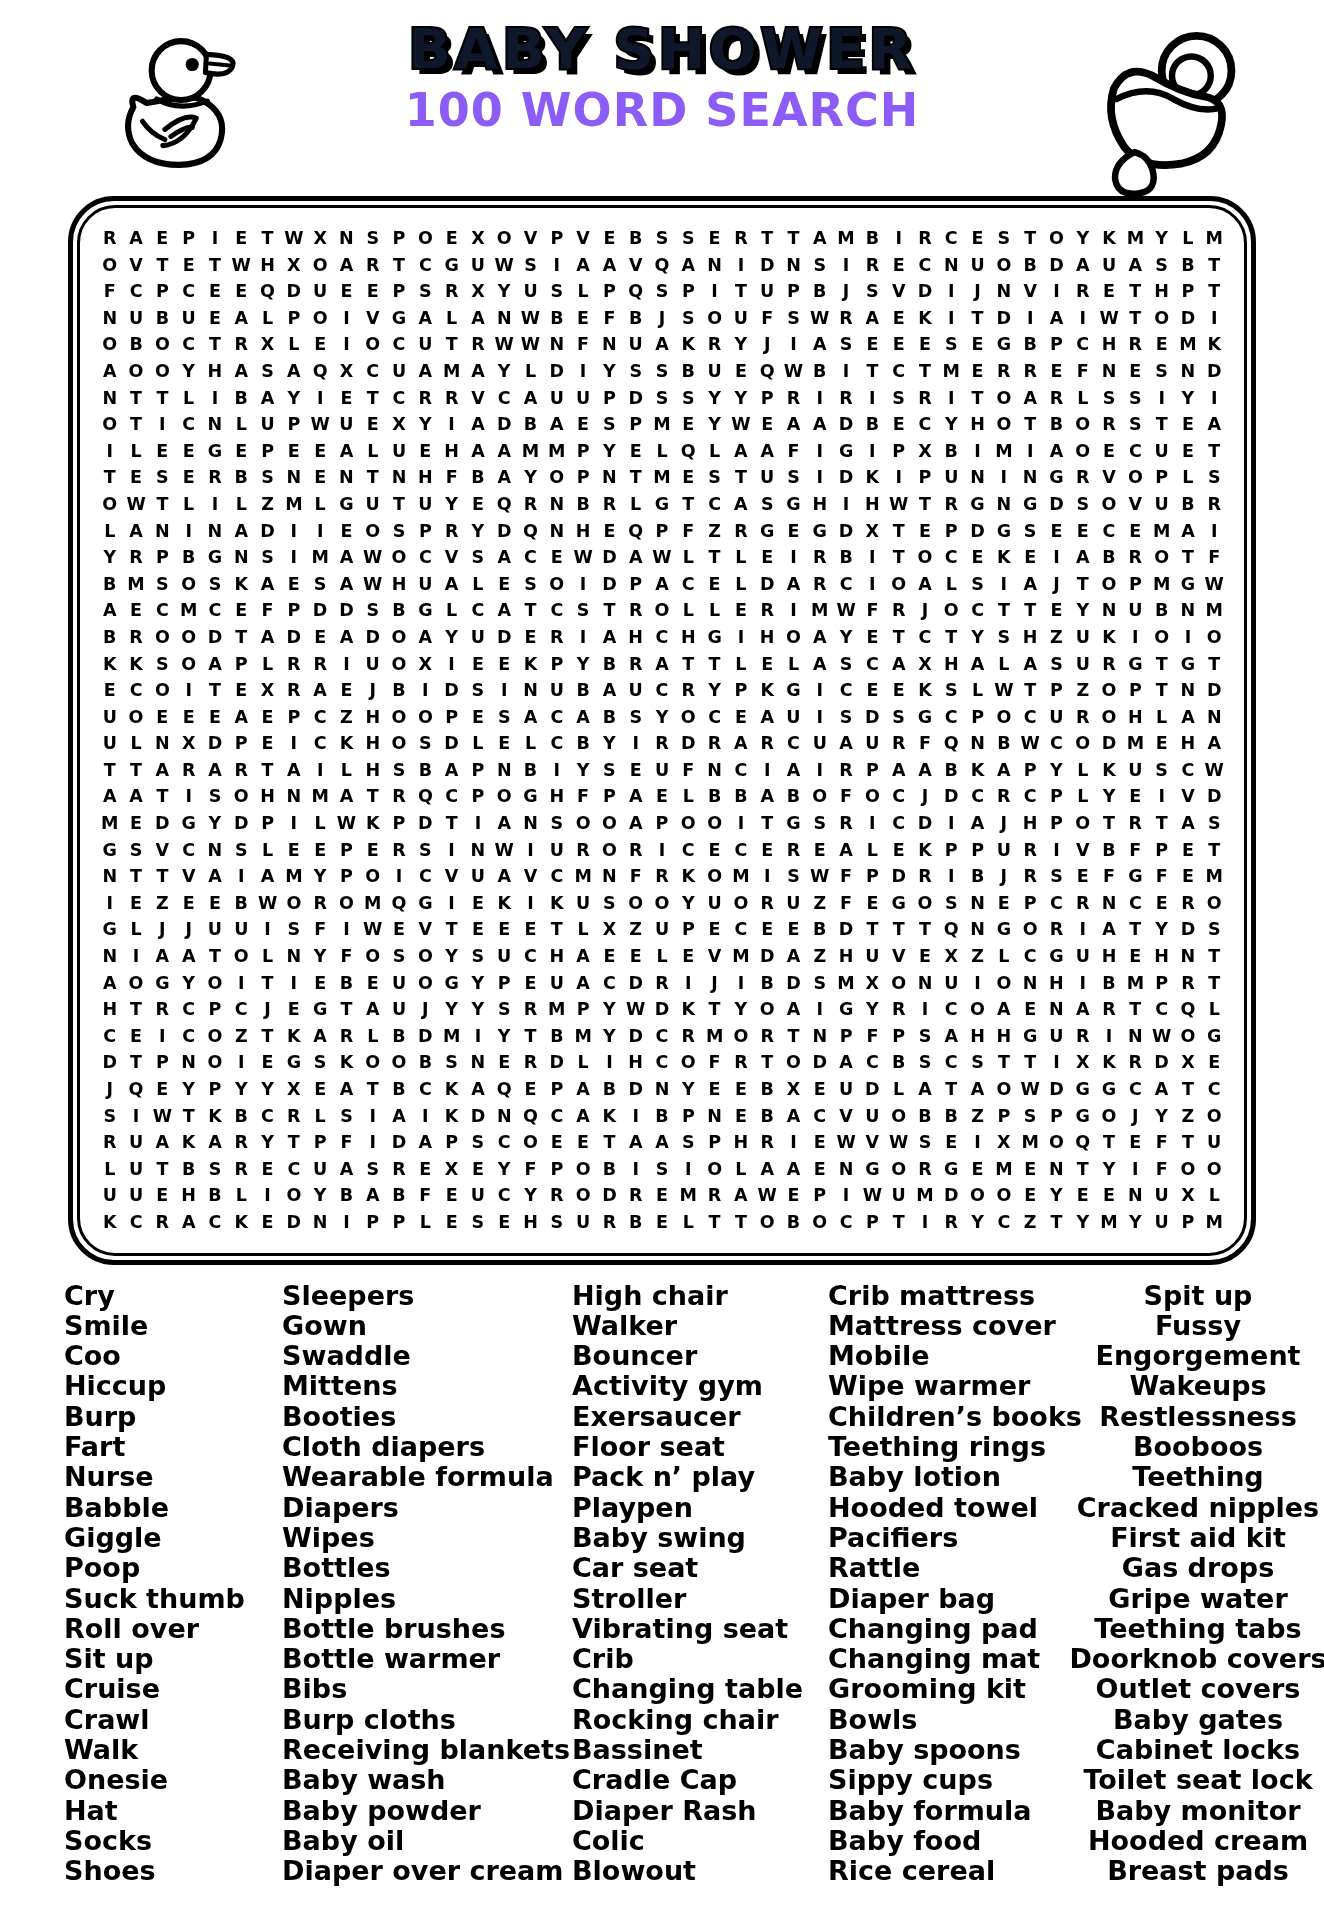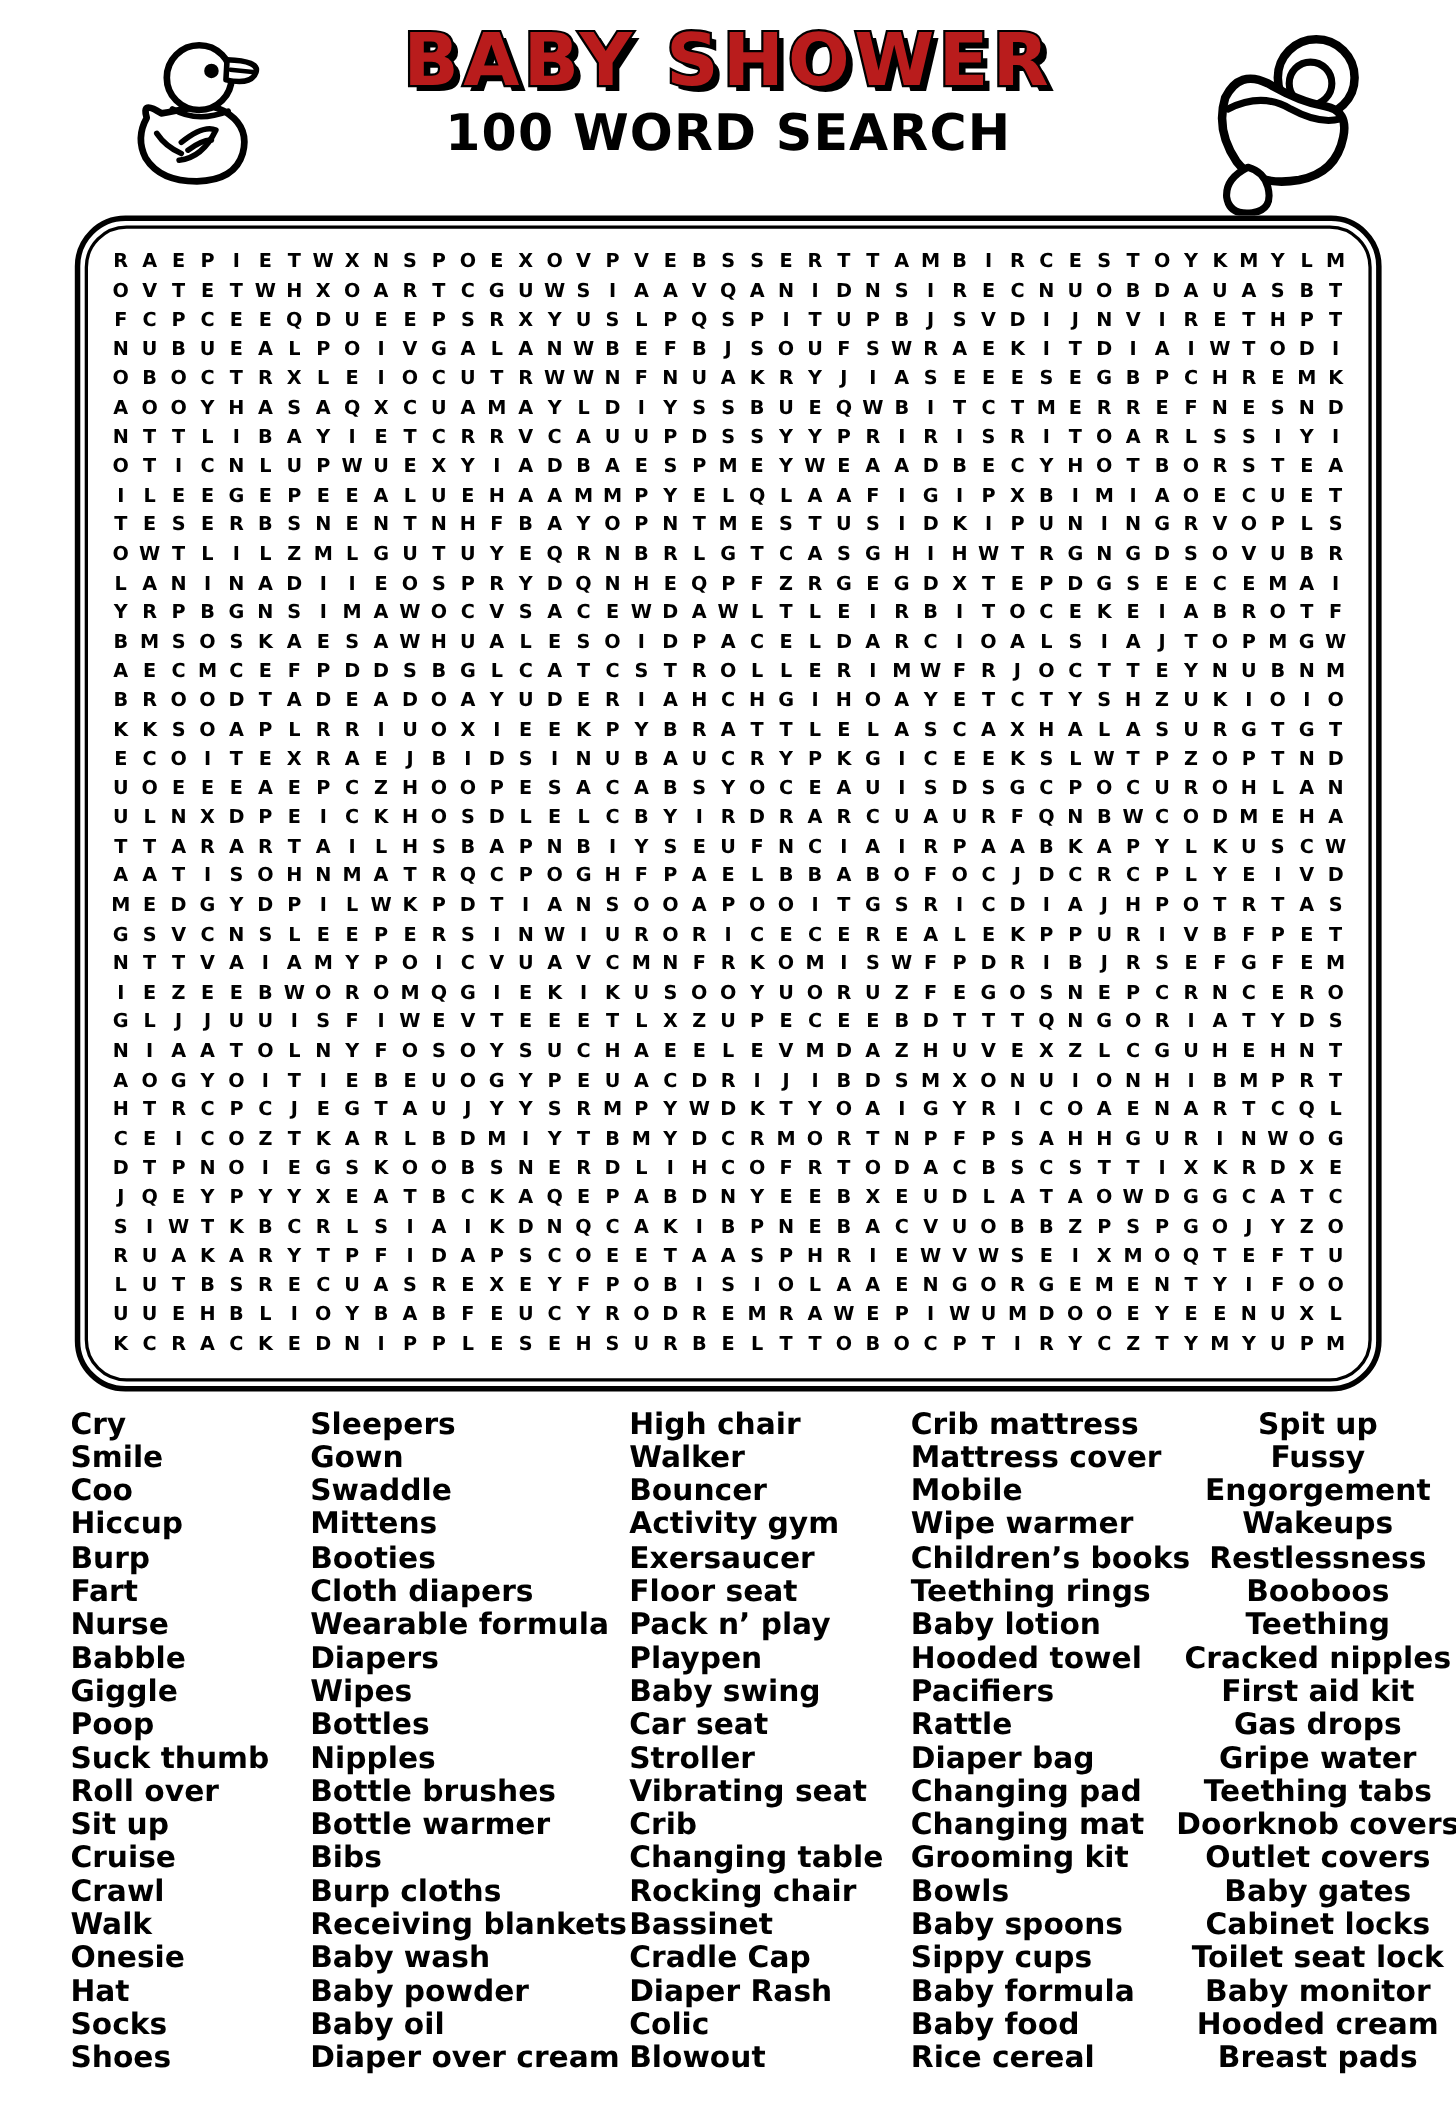--- a/index.html
+++ b/index.html
@@ -4,24 +4,24 @@
 <style>
   html,body{margin:0;padding:0;background:#fff;}
   body{width:1324px;height:1920px;font-family:"DejaVu Sans","Liberation Sans",sans-serif;color:#000;}
   .page{position:relative;width:1324px;height:1920px;background:#fff;overflow:hidden;}
 
   
   .header{position:relative;height:192px;}
   .icon-duck{position:absolute;left:116px;top:30px;}
   .icon-paci{position:absolute;left:1088px;top:28px;}
   .titles{position:absolute;left:0;right:0;top:20px;text-align:center;}
-  .title{margin:0;font-size:66px;font-weight:800;letter-spacing:4px;line-height:1.05;
-         color:#b91c1c;-webkit-text-stroke:4px #000;paint-order:stroke fill;
+  .title{margin:0;font-size:56px;font-weight:800;letter-spacing:4px;line-height:1.05;
+         color:#0f172a;-webkit-text-stroke:4px #000;paint-order:stroke fill;
          text-shadow:6px 6px 0 #000;}
-  .subtitle{margin:4px 0 0;font-size:46px;font-weight:800;letter-spacing:1px;color:#000000;}
+  .subtitle{margin:4px 0 0;font-size:46px;font-weight:800;letter-spacing:1px;color:#8b5cf6;}
 
   
   .grid-box{box-sizing:border-box;width:1188px;margin:4px auto 0;
             border:5px solid #000;border-radius:46px;padding:4px;background:#fff;}
   .grid-inner{box-sizing:border-box;border:3px solid #000;border-radius:38px;padding:17px 10px;}
   .letter-grid{display:flex;flex-direction:column;}
   .grid-row{display:flex;justify-content:center;height:26.6px;}
   .cell{flex:0 0 26.3px;text-align:center;font-size:17.5px;line-height:26.6px;
         font-weight:700;color:#000;}
 

